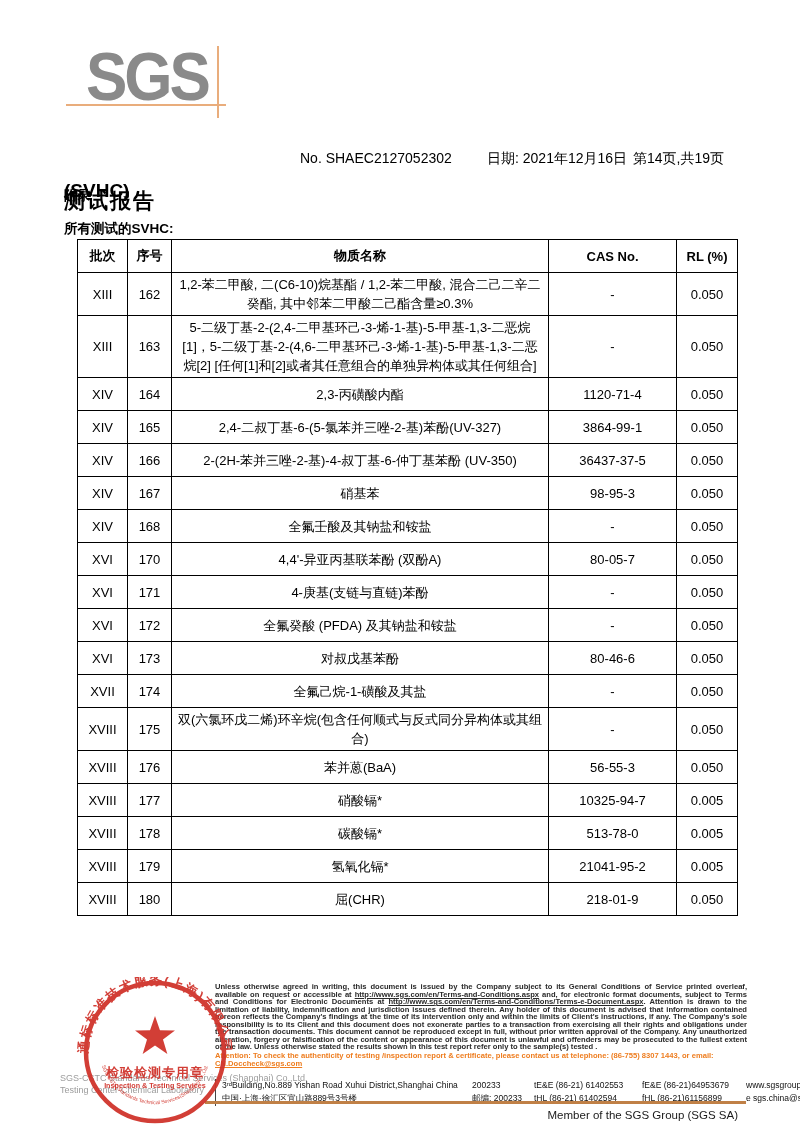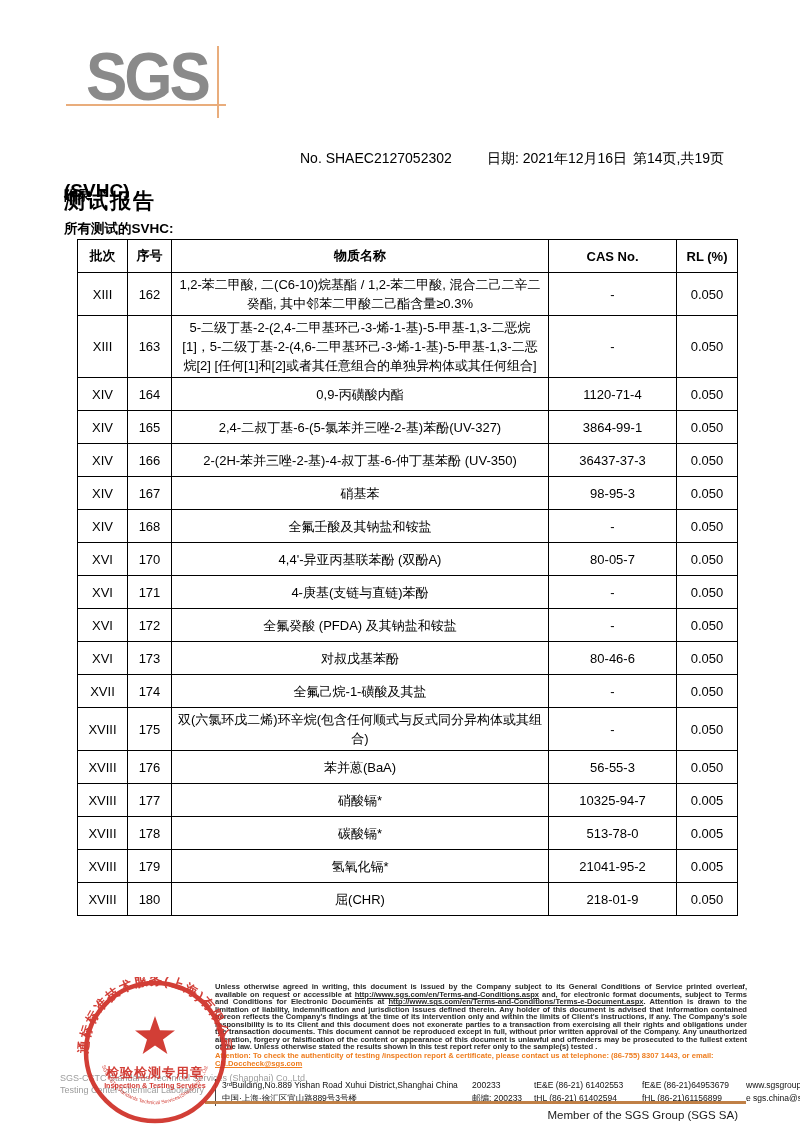--- a/index.html
+++ b/index.html
@@ -95,36 +95,36 @@
         <tr>
           <td class="col-batch">XIII</td>
           <td class="col-no">163</td>
           <td class="col-name">5-二级丁基-2-(2,4-二甲基环己-3-烯-1-基)-5-甲基-1,3-二恶烷[1]，5-二级丁基-2-(4,6-二甲基环己-3-烯-1-基)-5-甲基-1,3-二恶烷[2] [任何[1]和[2]或者其任意组合的单独异构体或其任何组合]</td>
           <td class="col-cas">-</td>
           <td class="col-rl">0.050</td>
         </tr>
         <tr>
           <td class="col-batch">XIV</td>
           <td class="col-no">164</td>
-          <td class="col-name">0,9-丙磺酸内酯</td>
+          <td class="col-name">2,3-丙磺酸内酯</td>
           <td class="col-cas">1120-71-4</td>
           <td class="col-rl">0.050</td>
         </tr>
         <tr>
           <td class="col-batch">XIV</td>
           <td class="col-no">165</td>
           <td class="col-name">2,4-二叔丁基-6-(5-氯苯并三唑-2-基)苯酚(UV-327)</td>
           <td class="col-cas">3864-99-1</td>
           <td class="col-rl">0.050</td>
         </tr>
         <tr>
           <td class="col-batch">XIV</td>
           <td class="col-no">166</td>
           <td class="col-name">2-(2H-苯并三唑-2-基)-4-叔丁基-6-仲丁基苯酚 (UV-350)</td>
-          <td class="col-cas">36437-37-3</td>
+          <td class="col-cas">36437-37-5</td>
           <td class="col-rl">0.050</td>
         </tr>
         <tr>
           <td class="col-batch">XIV</td>
           <td class="col-no">167</td>
           <td class="col-name">硝基苯</td>
           <td class="col-cas">98-95-3</td>
           <td class="col-rl">0.050</td>
         </tr>
         <tr>

